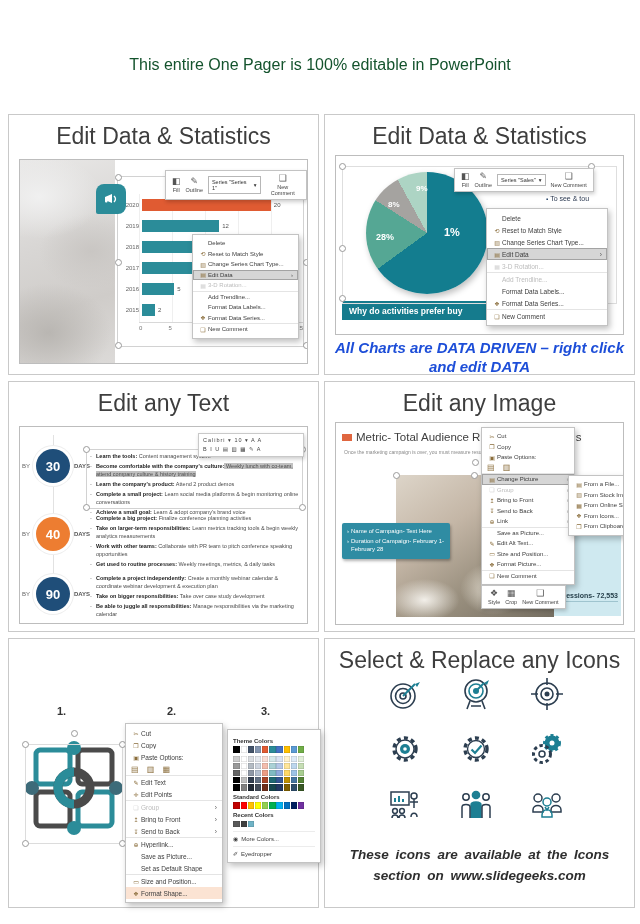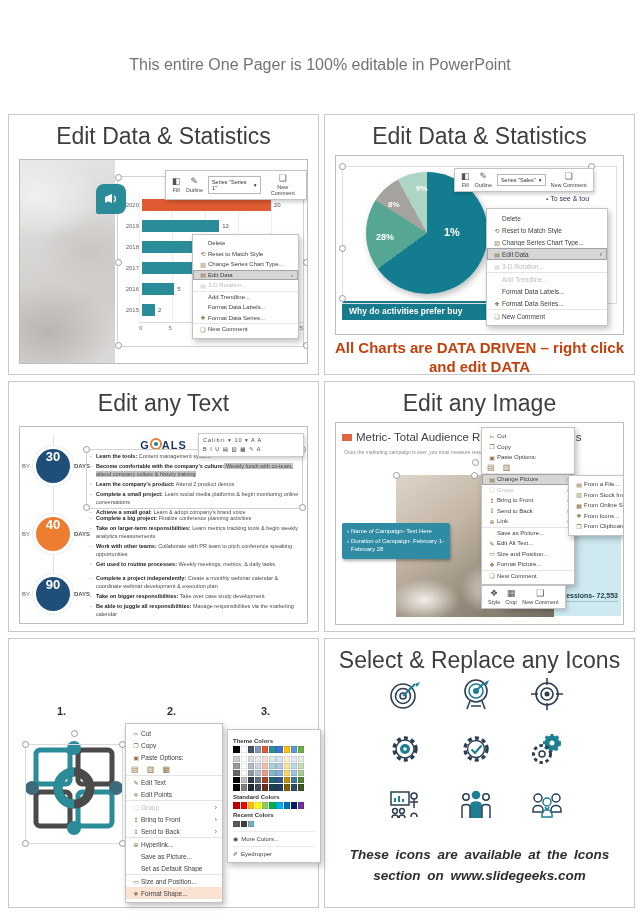--- a/index.html
+++ b/index.html
@@ -2,21 +2,21 @@
 <html><head>
 <meta charset="utf-8">
 <style>
   html,body{margin:0;padding:0;background:#fff;}
   .page{position:relative;width:640px;height:924px;background:#fff;outline:1px solid #cfcfcf;
         font-family:"Liberation Sans",sans-serif;overflow:hidden;}
   
   .hd-title{position:absolute;left:0;top:16px;width:100%;text-align:center;
             font-size:30px;font-weight:700;color:#333;}
   .hd-sub{position:absolute;left:0;top:56px;width:100%;text-align:center;
-          font-size:16px;color:#737373;}
+          font-size:16px;color:#14532d;}
   
   .panel{position:absolute;width:309px;border:1px solid #c9c9c9;background:#fff;}
   #p1{left:8px;top:114px;height:259px} #p2{left:324px;top:114px;height:259px}
   #p3{left:8px;top:381px;height:249px} #p4{left:324px;top:381px;height:249px}
   #p5{left:8px;top:638px;height:268px} #p6{left:324px;top:638px;height:268px}
   .ptitle{position:absolute;left:0;top:8px;width:100%;text-align:center;
           font-size:23px;font-weight:400;color:#3e3e3e;}
   .shot{position:absolute;border:1px solid #bdbdbd;background:#fff;overflow:hidden;}
   
   .sel{position:absolute;border:1px solid #d2d2d2;z-index:2;pointer-events:none;}
@@ -65,26 +65,26 @@
   
   .pie{position:absolute;left:30px;top:16px;width:122px;height:122px;border-radius:50%;
        box-shadow:2px 3px 6px rgba(0,0,0,.25);z-index:1;}
   .plab{position:absolute;color:#fff;font-weight:700;z-index:2;}
   .pbuls{position:absolute;right:3px;top:36px;width:74px;z-index:0;}
   .pb{font-size:7px;color:#2a3850;line-height:1.95;white-space:nowrap;overflow:hidden;}
   .pb .sq{color:#17365d;margin-right:2px;font-size:6px;}
   .qbar{position:absolute;left:6px;bottom:14px;width:208px;height:19px;background:#157b8d;color:#fff;
         font-weight:700;font-size:8.5px;display:flex;align-items:center;padding:0 7px;z-index:1;
         white-space:nowrap;overflow:hidden;}
-  .caption{position:absolute;left:10px;right:10px;text-align:center;font-weight:700;
-           color:#c2410c;font-size:15px;line-height:1.25;}
+  .caption{position:absolute;left:10px;right:10px;text-align:center;font-style:italic;font-weight:700;
+           color:#1d4ed8;font-size:15px;line-height:1.25;}
   
   .tline{position:absolute;left:33px;top:8px;bottom:8px;width:1px;background:#e2e2e2;}
   .tcirc{position:absolute;left:16px;width:34px;height:34px;border-radius:50%;color:#fff;display:flex;
-         justify-content:center;font-weight:700;font-size:13px;z-index:2;
+         align-items:center;justify-content:center;font-weight:700;font-size:13px;z-index:2;
          box-shadow:0 0 0 3px #fff,0 0 0 4px #eee;}
   .tby{position:absolute;left:2px;font-size:6px;color:#666;}
   .tdays{position:absolute;left:54px;font-size:6px;font-weight:700;color:#555;}
   .tblock{position:absolute;left:70px;right:5px;}
   .tb-item{display:flex;font-size:5.5px;color:#4a4a4a;line-height:1.45;margin-bottom:2px;}
   .tb-item .dash{width:6px;flex:none;color:#888;}
   .tb-item b{color:#222;}
   .tb-item .mark{background:#c0c0c0;}
   .goals{position:absolute;left:0;width:100%;text-align:center;font-weight:700;font-size:11px;color:#17365d;
          letter-spacing:1px;z-index:1;}
@@ -387,23 +387,20 @@
           <span>40</span>
         </div>
       <span class="tdays" style="top:104px">DAYS</span>
 
       <span class="tby" style="top:164px">BY</span>
       <div class="tcirc" style="top:150px;background:#1f4e79;">
           <span>90</span>
         </div>
       <span class="tdays" style="top:164px">DAYS</span>
 
-      <div class="goals" style="top:10px;">
-        <span>G</span><span class="tgt-o"><i></i></span><span>ALS</span>
-      </div>
       <div class="sel" style="left:66px;top:22px;right:4px;height:58px;"></div>
       <span class="h" style="left:63px;top:19px"></span>
       <span class="h" style="right:1px;top:19px"></span>
       <span class="h" style="left:63px;top:77px"></span>
       <span class="h" style="right:1px;top:77px"></span>
 
       <div class="tblock" style="top:26px;">
 
       <div class="tb-item">
           <span class="dash">-</span>

